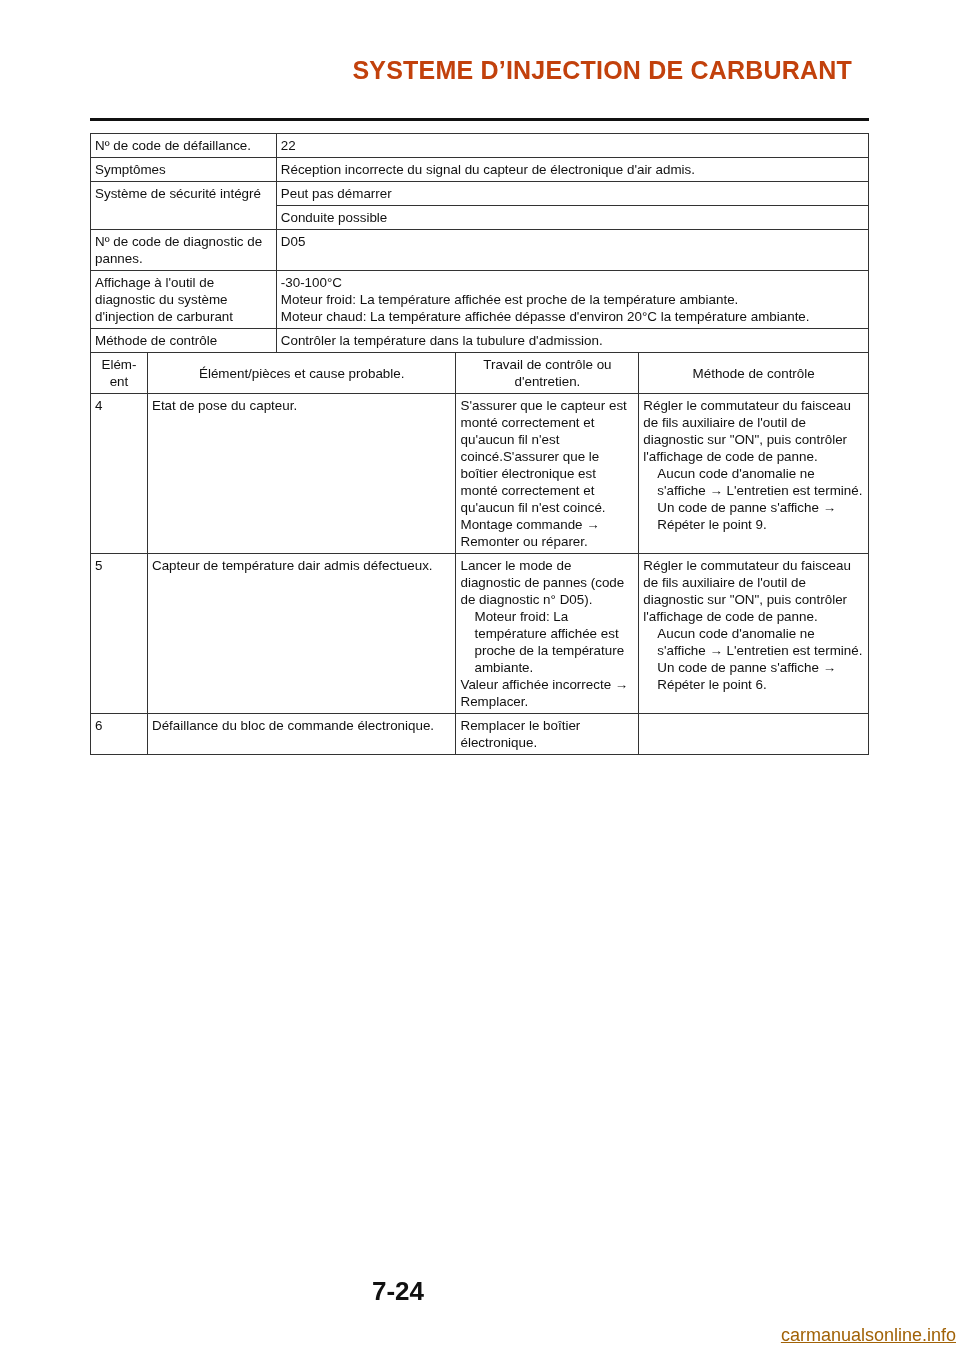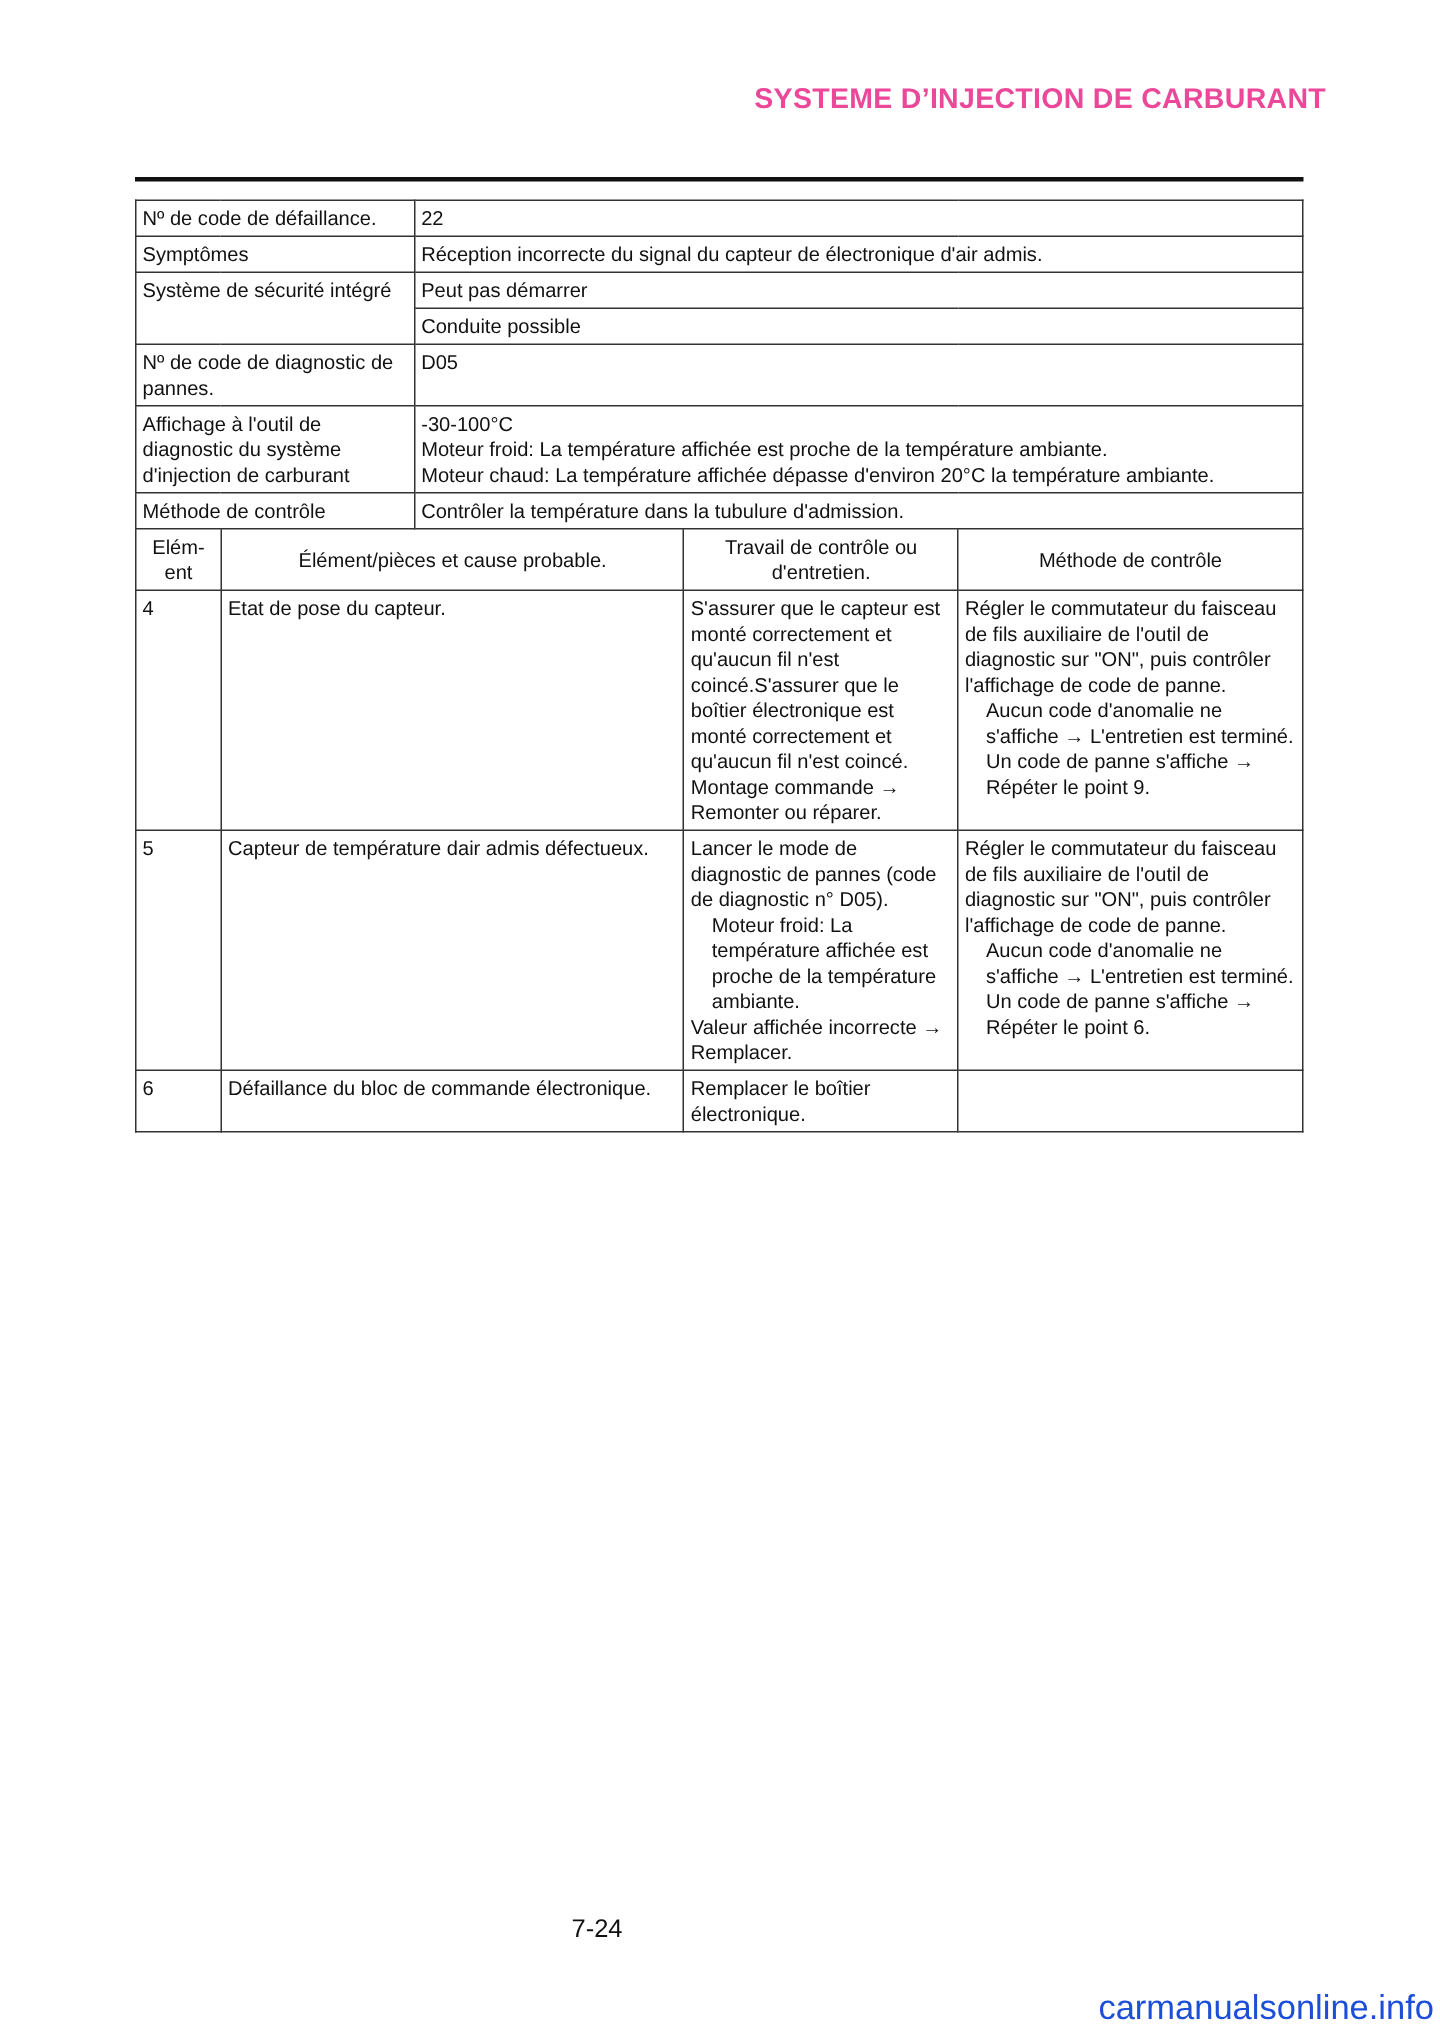--- a/index.html
+++ b/index.html
@@ -1,25 +1,25 @@
 <!DOCTYPE html>
 <html><head>
 <meta charset="utf-8">
 <style>
   html, body { margin: 0; padding: 0; background: #ffffff; }
   body { width: 960px; height: 1358px; position: relative; font-family: "Liberation Sans", sans-serif; color: #111; }
-  .page-title { position: absolute; right: 76px; top: 56px; font-size: 19px; font-weight: bold; letter-spacing: 0.2px; color: #ec4899; }
+  .page-title { position: absolute; right: 108px; top: 56px; font-size: 25px; font-weight: bold; letter-spacing: 0.2px; color: #c2410c; }
   .title-rule { position: absolute; left: 90px; width: 779px; top: 118px; height: 3px; background: #111; }
   table { border-collapse: collapse; position: absolute; left: 90px; top: 133px; width: 779px; font-size: 13.4px; line-height: 17px; border-radius: 20px; }
   td { border: 1.3px solid #333; vertical-align: top; padding: 3px 4px 3px 4px; }
   .hdr td { text-align: center; vertical-align: middle; }
   .indent { padding-left: 14px; display: block; }
   .line { display: block; }
-  .page-number { position: absolute; left: 0; width: 796px; text-align: center; top: 1276px; font-size: 17px; font-weight: normal; }
-  .watermark { position: absolute; right: 4px; top: 1325px; font-size: 23px; color: #1d4ed8; }
+  .page-number { position: absolute; left: 0; width: 796px; text-align: center; top: 1276px; font-size: 26px; font-weight: bold; }
+  .watermark { position: absolute; right: 4px; top: 1325px; font-size: 18px; color: #a16207; text-decoration: underline; }
 </style>
 </head>
 <body>
 
 <div class="page-title">SYSTEME D’INJECTION DE CARBURANT</div>
 <div class="title-rule"></div>
 
 <table>
   <colgroup>
     <col style="width:57px">

